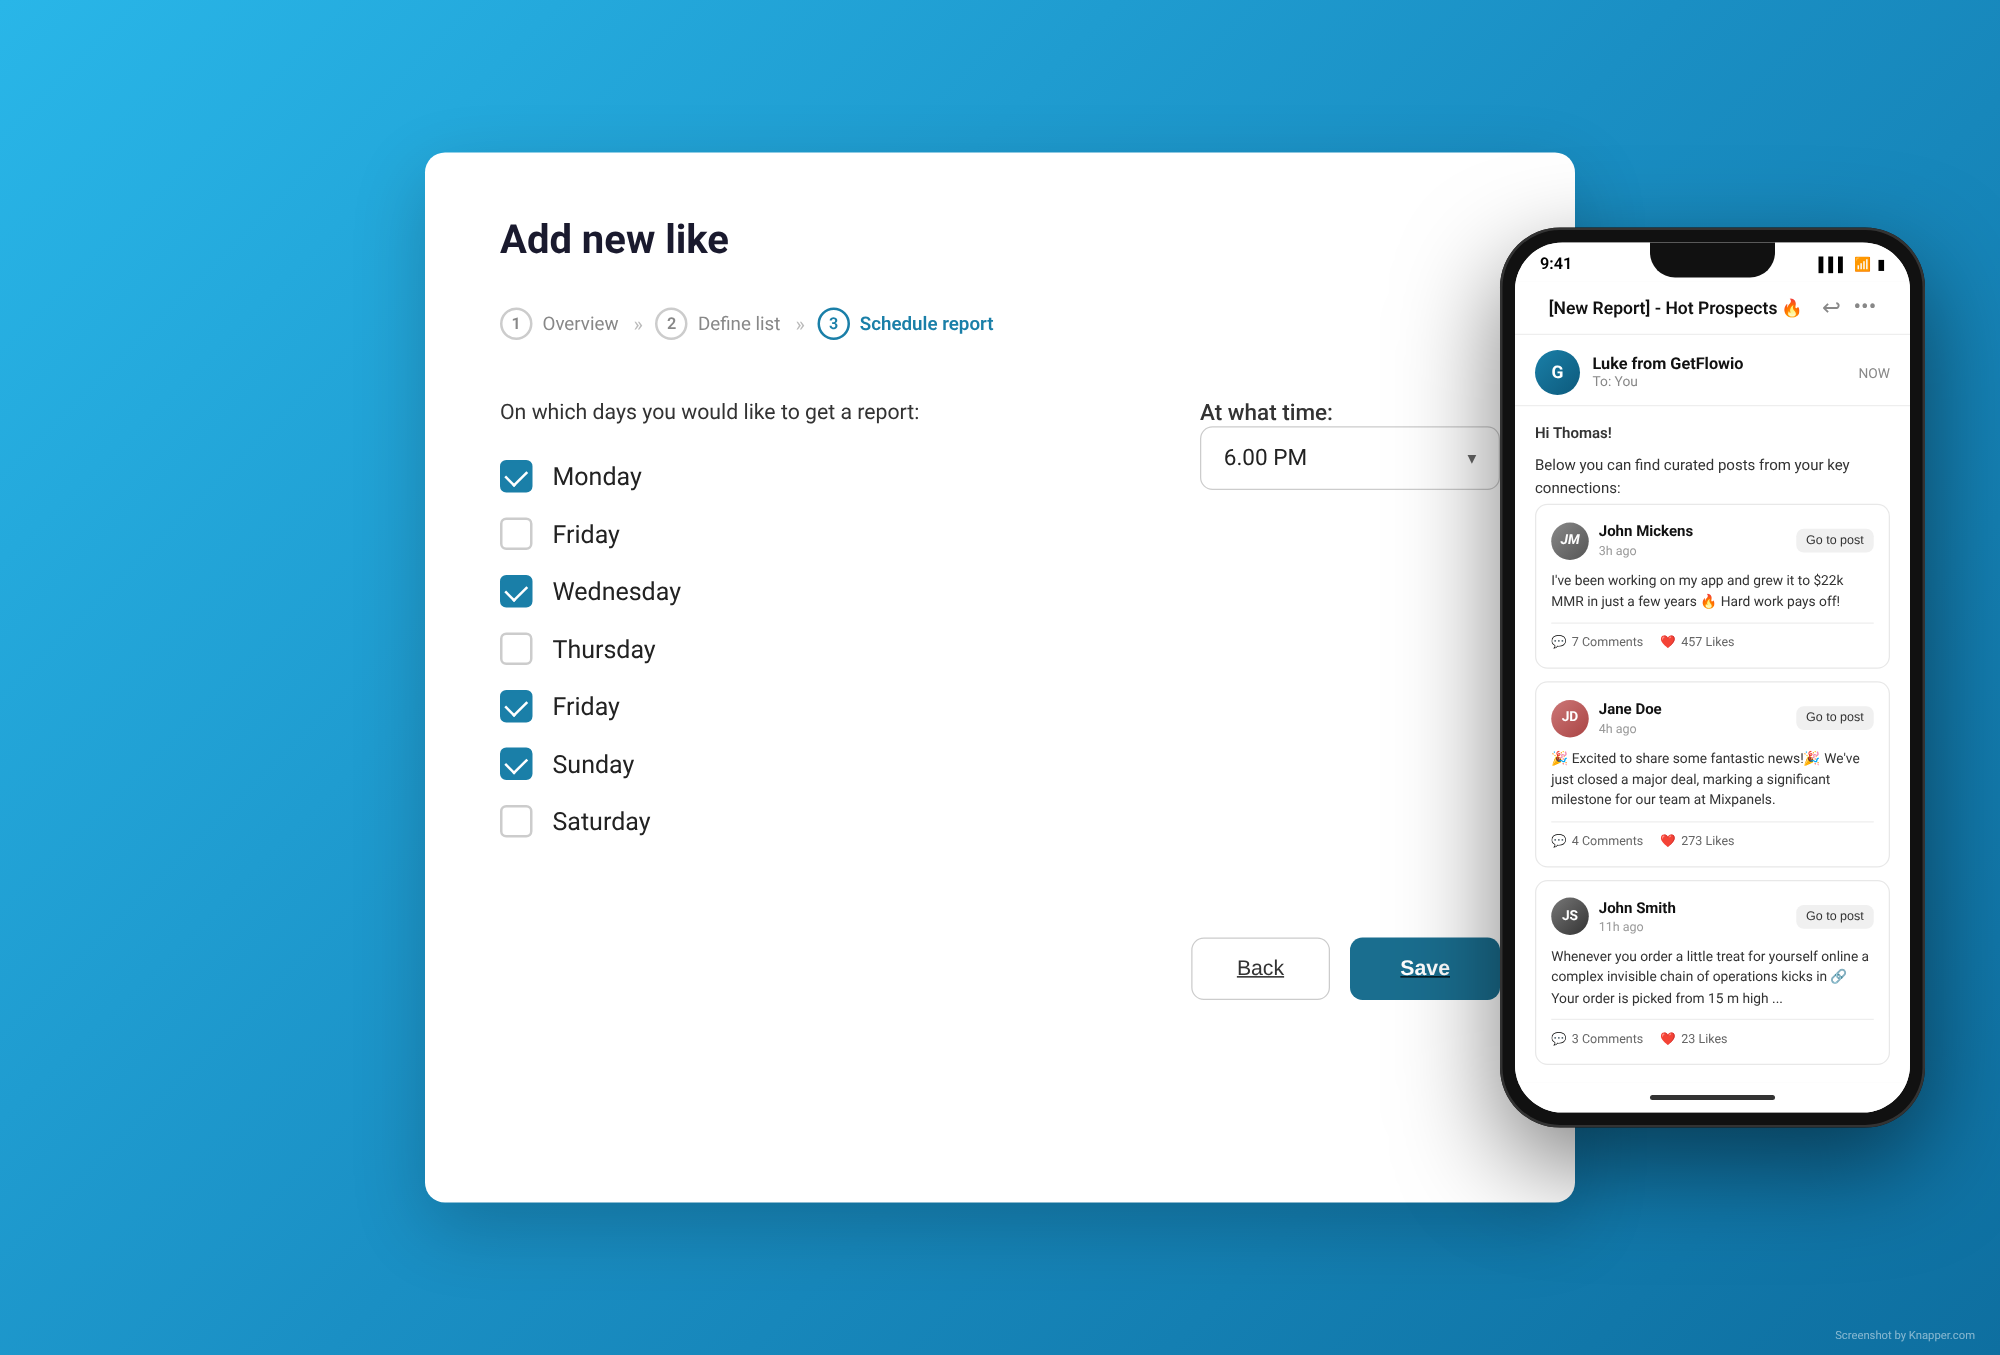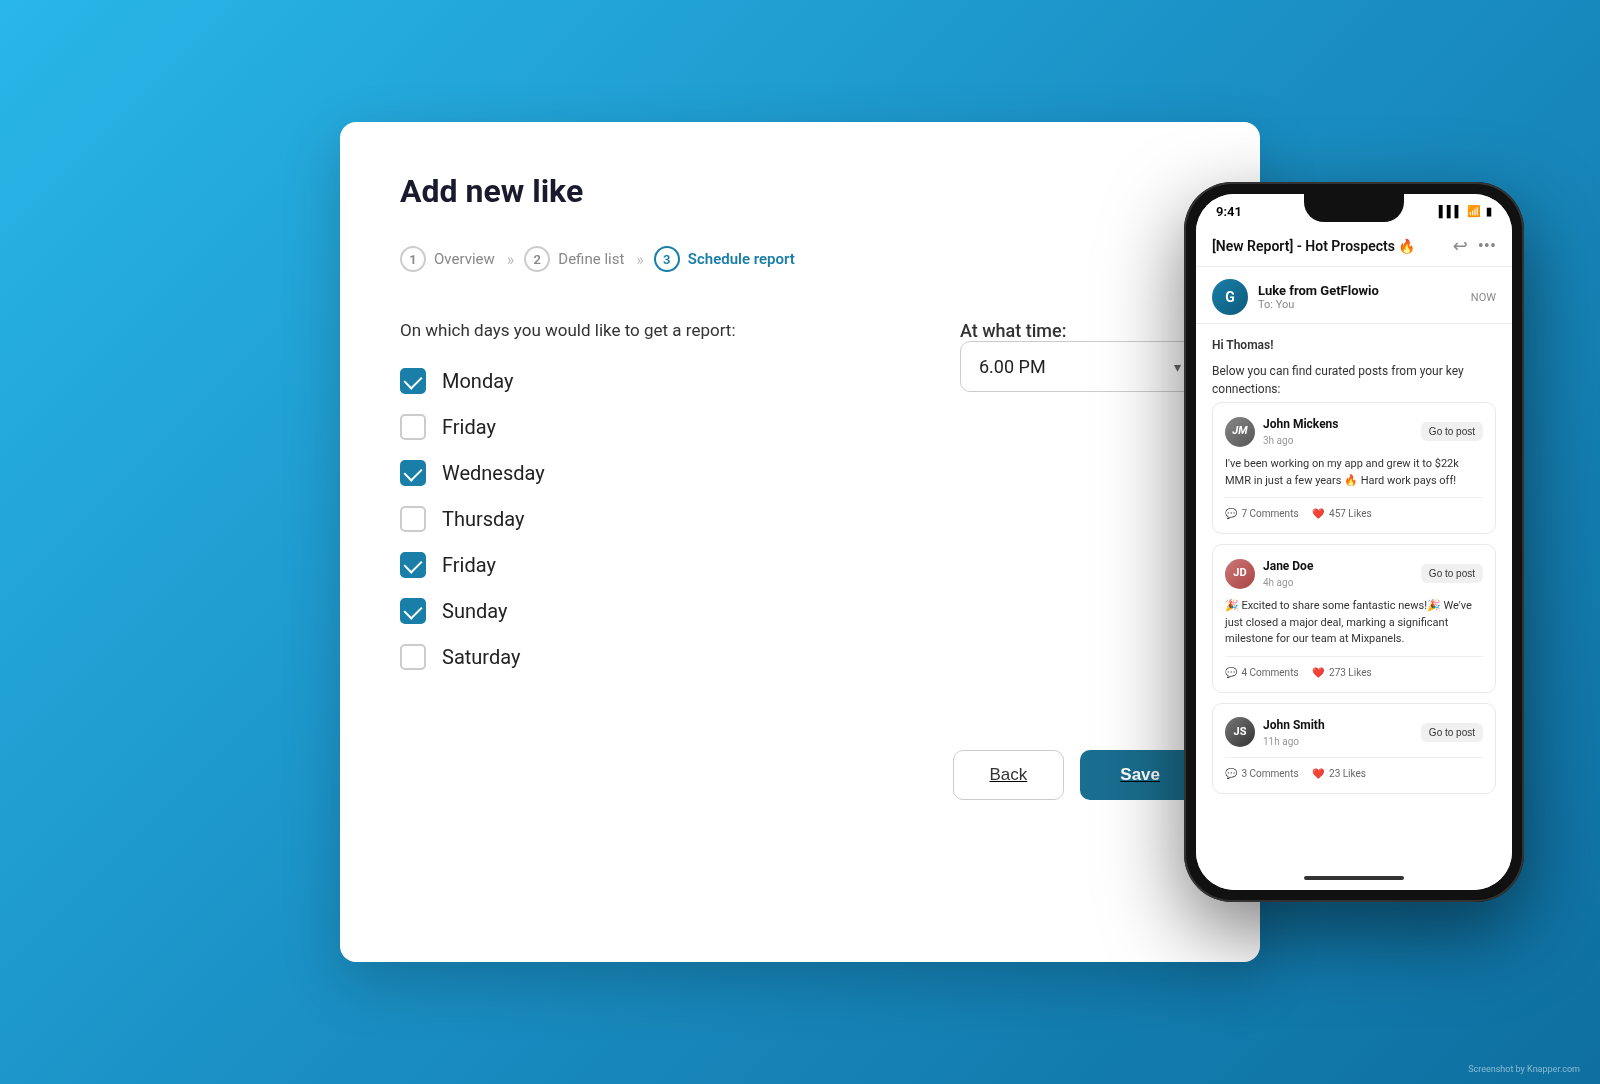--- a/index.html
+++ b/index.html
@@ -203,21 +203,21 @@
       background: #1a6e8f;
       color: #fff;
       font-size: 17px;
       font-weight: 600;
       cursor: pointer;
     }
 
     
     .phone-wrapper {
       position: absolute;
-      right: 76px;
+      right: 60px;
       top: 50%;
       transform: translateY(-50%);
       z-index: 10;
     }
 
     .phone-frame {
       width: 340px;
       height: 720px;
       background: #111;
       border-radius: 48px;
@@ -260,21 +260,21 @@
 
     .status-icons {
       display: flex;
       gap: 5px;
       align-items: center;
       font-size: 11px;
     }
 
     .phone-email-header {
       background: #fff;
-      padding: 10px 16px;
+      padding: 10px 27px;
       border-bottom: 1px solid #eee;
       display: flex;
       align-items: center;
       justify-content: space-between;
     }
 
     .email-subject {
       font-size: 14px;
       font-weight: 600;
       color: #111;
@@ -600,20 +600,21 @@
               <div class="post-header">
                 <div class="post-author-info">
                   <div class="post-avatar" style="width:30px;height:30px;border-radius:50%;background:linear-gradient(135deg,#777,#333);display:flex;align-items:center;justify-content:center;color:#fff;font-size:11px;font-weight:700;">JS</div>
                   <div>
                     <div class="post-author-name">John Smith</div>
                     <div class="post-time">11h ago</div>
                   </div>
                 </div>
                 <button class="go-to-post-btn">Go to post</button>
               </div>
+              <p class="post-text">Whenever you order a little treat for yourself online a complex invisible chain of operations kicks in 🔗 Your order is picked from 15 m high ...</p>
               <div class="post-divider"></div>
               <div class="post-stats">
                 <span class="post-stat">💬 <span>3 Comments</span></span>
                 <span class="post-stat">❤️ <span>23 Likes</span></span>
               </div>
             </div>
 
           </div>
         </div>
 

